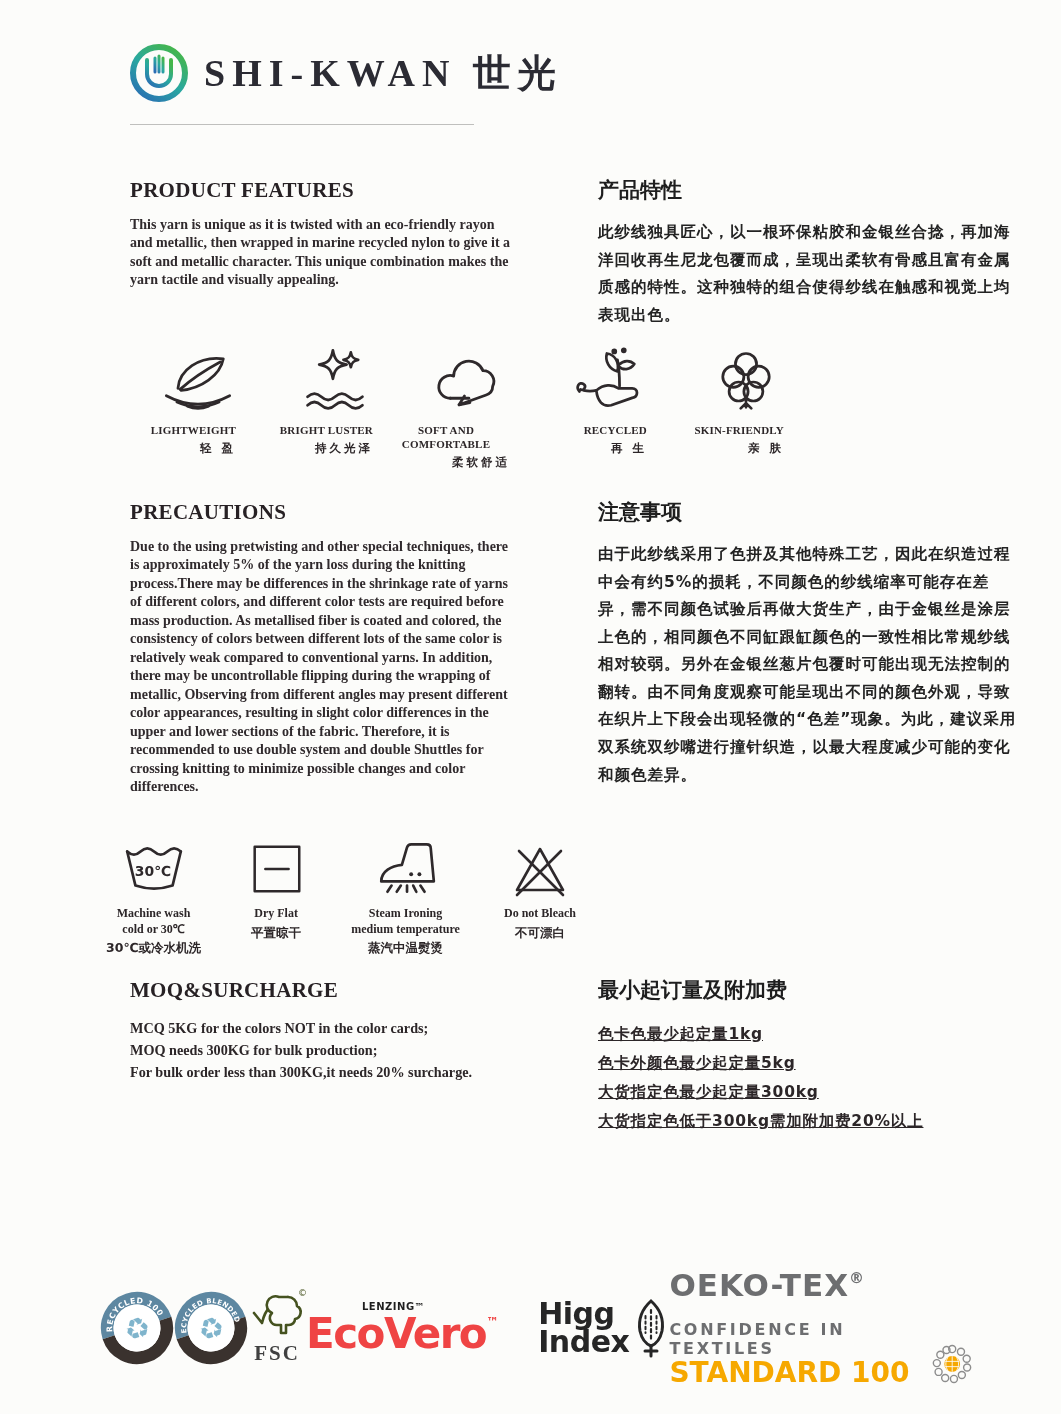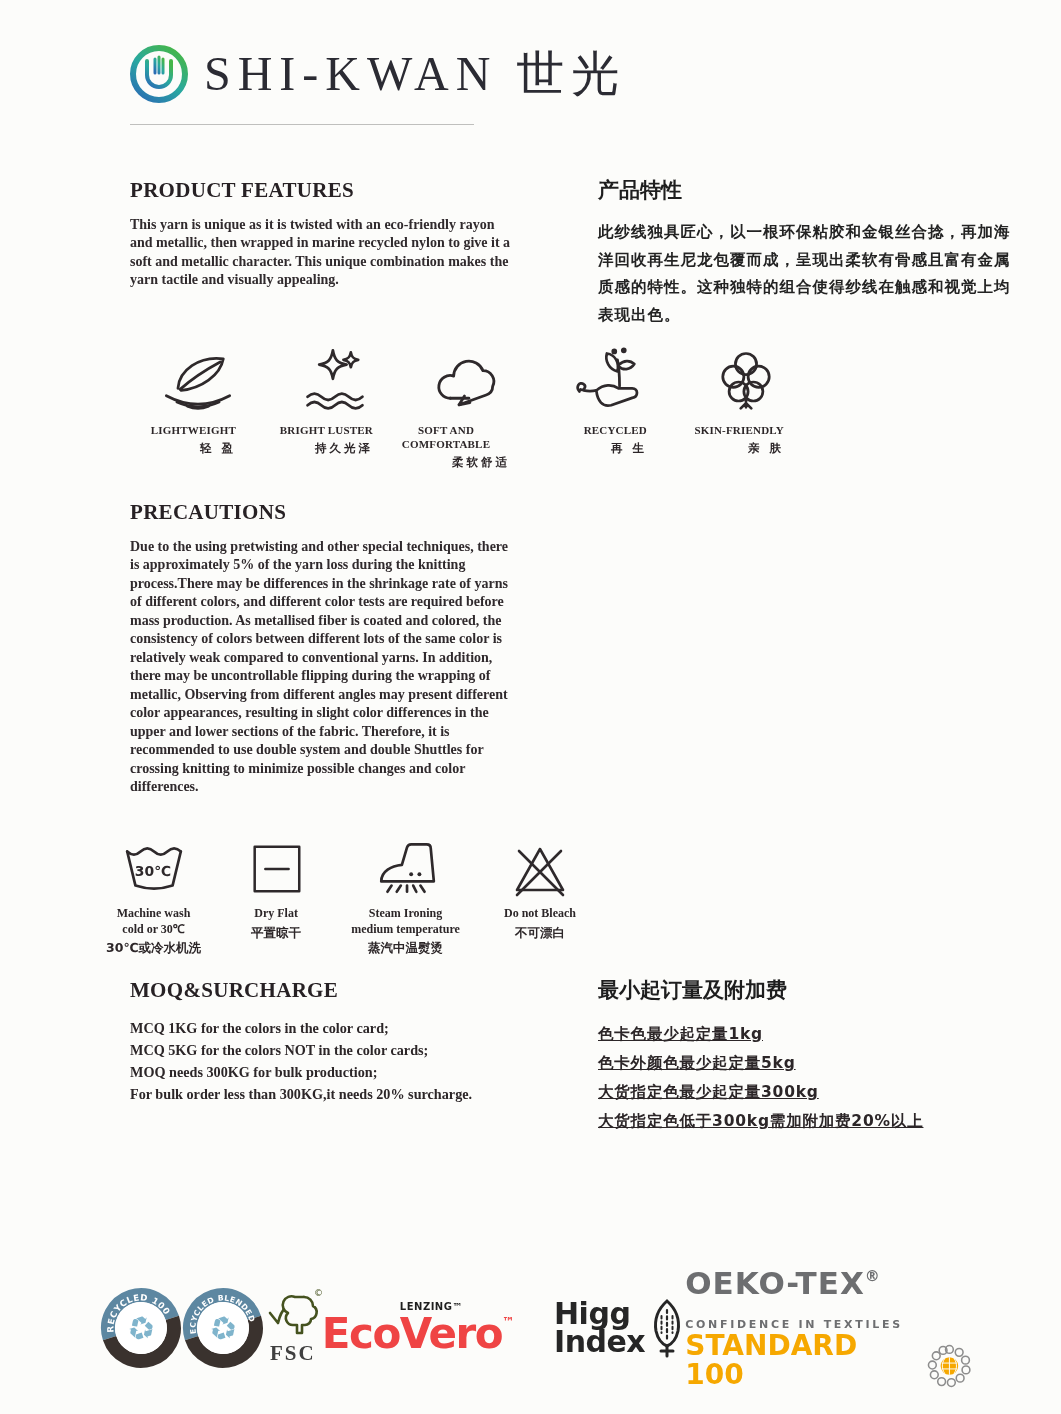--- a/index.html
+++ b/index.html
@@ -6,21 +6,21 @@
   html,body { background:#e9e9e7; }
   .page {
     position:relative; width:1061px; height:1414px; margin:0 auto;
     background:#fcfcfa; color:#2c2628; overflow:hidden;
     font-family:"Liberation Serif", serif;
   }
   .zh { font-family:"DejaVu Sans", sans-serif; }
 
   
   .brand-row { position:absolute; left:128px; top:42px; display:flex; align-items:center; gap:14px; }
-  .brand-name { font-size:48px; letter-spacing:7px; color:#2b2b33; font-weight:400; white-space:nowrap; }
+  .brand-name { font-size:38px; letter-spacing:7px; color:#2b2b33; font-weight:700; white-space:nowrap; }
   .divider { position:absolute; left:130px; top:124px; width:344px; height:1px; background:#bfbfbd; }
 
   
   .h-en { font-size:21px; font-weight:bold; letter-spacing:.3px; color:#272124; }
   .h-zh { font-size:21px; font-weight:bold; color:#1e1e1e; }
   .p-en { margin-top:13px; font-size:14px; font-weight:bold; line-height:1.32; color:#302a2d; }
   .p-zh { margin-top:15px; font-size:15.5px; font-weight:600; line-height:1.78; letter-spacing:1px; color:#232323; }
 
   .pf-en  { position:absolute; left:130px; top:178px; width:382px; }
   .pf-zh  { position:absolute; left:598px; top:176px; width:418px; }
@@ -48,31 +48,31 @@
   .moq-zh { position:absolute; left:598px; top:976px; width:430px; }
   .moq-zh .lines { margin-top:16px; font-size:15.5px; font-weight:600; line-height:1.88; letter-spacing:.8px;text-decoration:underline; }
 
   
   .certs { position:absolute; left:100px; top:1276px; width:872px; height:104px;
            display:flex; align-items:center; justify-content:space-between; }
   .fsc-block { display:flex; flex-direction:column; align-items:center; margin-top:-4px; }
   .fsc-label { font-size:21px; font-weight:bold; color:#404040; letter-spacing:2px; margin-top:-2px; }
 
   .ecovero { position:relative; padding-top:12px; }
-  .ecovero .lz { position:absolute; top:0; left:78px; font-size:10px; font-weight:800; letter-spacing:.5px; color:#1f1f1f; }
+  .ecovero .lz { position:absolute; top:0; left:56px; font-size:10px; font-weight:800; letter-spacing:.5px; color:#1f1f1f; }
   .ecovero .ev { font-size:42px; font-weight:800; letter-spacing:-1.5px; color:#ef4444; line-height:1; }
   .ecovero .tm { font-size:12px; font-weight:700; vertical-align:22px; letter-spacing:0; }
 
   .higg { display:flex; align-items:center; gap:4px; }
   .higg-text { font-size:30px; font-weight:800; letter-spacing:-.5px; line-height:.92; color:#262626;margin-left:40px; }
 
   .oeko { display:flex; align-items:flex-end; gap:8px; }
   .oeko-title { font-size:31px; font-weight:700; letter-spacing:1px; line-height:1; }
   .oeko-reg { font-size:15px; font-weight:700; vertical-align:13px; }
-  .oeko-sub { font-size:11px; font-weight:600; letter-spacing:2.7px; margin-top:19px; }
+  .oeko-sub { font-size:16px; font-weight:600; letter-spacing:2.7px; margin-top:19px; }
   .oeko-std { font-size:28px; font-weight:700; line-height:1.05; }
 
   svg { display:block; }
   .stroke { fill:none; stroke:#2e292b; stroke-width:2.6; stroke-linecap:round; stroke-linejoin:round; }
 </style>
 </head>
 <body>
 
 <div class="page">
 
@@ -185,20 +185,24 @@
       <div class="f-en">SKIN-FRIENDLY</div>
       <div class="f-zh zh">亲 肤</div>
     </div>
   </div>
 
   <div class="pre-en">
     <div class="h-en">PRECAUTIONS</div>
     <p class="p-en">Due to the using pretwisting and other special techniques, there is approximately 5% of the yarn loss during the knitting process.There may be differences in the shrinkage rate of yarns of different colors, and different color tests are required before mass production. As metallised fiber is coated and colored, the consistency of colors between different lots of the same color is relatively weak compared to conventional yarns. In addition, there may be uncontrollable flipping during the wrapping of metallic, Observing from different angles may present different color appearances, resulting in slight color differences in the upper and lower sections of the fabric. Therefore, it is recommended to use double system and double Shuttles for crossing knitting to minimize possible changes and color differences.</p>
   </div>
 
+  <div class="pre-zh zh">
+    <div class="h-zh">注意事项</div>
+    <p class="p-zh">由于此纱线采用了色拼及其他特殊工艺，因此在织造过程中会有约5%的损耗，不同颜色的纱线缩率可能存在差异，需不同颜色试验后再做大货生产，由于金银丝是涂层上色的，相同颜色不同缸跟缸颜色的一致性相比常规纱线相对较弱。另外在金银丝葱片包覆时可能出现无法控制的翻转。由不同角度观察可能呈现出不同的颜色外观，导致在织片上下段会出现轻微的“色差”现象。为此，建议采用双系统双纱嘴进行撞针织造，以最大程度减少可能的变化和颜色差异。</p>
+  </div>
 
   <div class="care-row">
 
     <div class="care">
       <div class="icon-box">
         <svg width="66" height="66" viewBox="0 0 64 64">
           <g class="stroke">
             <path d="M6 17 L14 50 Q32 56 50 50 L58 17"></path>
             <path d="M6 17 q6.5 6 13 0 q6.5 -6 13 0 q6.5 6 13 0 q6.5 -6 13 0"></path>
           </g>
@@ -259,21 +263,20 @@
         <div>Do not Bleach</div>
 
       </div>
       <div class="c-zh zh">不可漂白</div>
     </div>
   </div>
 
   <div class="moq-en">
     <div class="h-en">MOQ&amp;SURCHARGE</div>
     <div class="lines">
-      <div>MCQ 1KG for the colors in the color card;</div>
       <div>MCQ 5KG for the colors NOT in the color cards;</div>
       <div>MOQ needs 300KG for bulk production;</div>
       <div>For bulk order less than 300KG,it needs 20% surcharge.</div>
     </div>
   </div>
 
   <div class="moq-zh zh">
     <div class="h-zh">最小起订量及附加费</div>
     <div class="lines">
       <div>色卡色最少起定量1kg</div>

